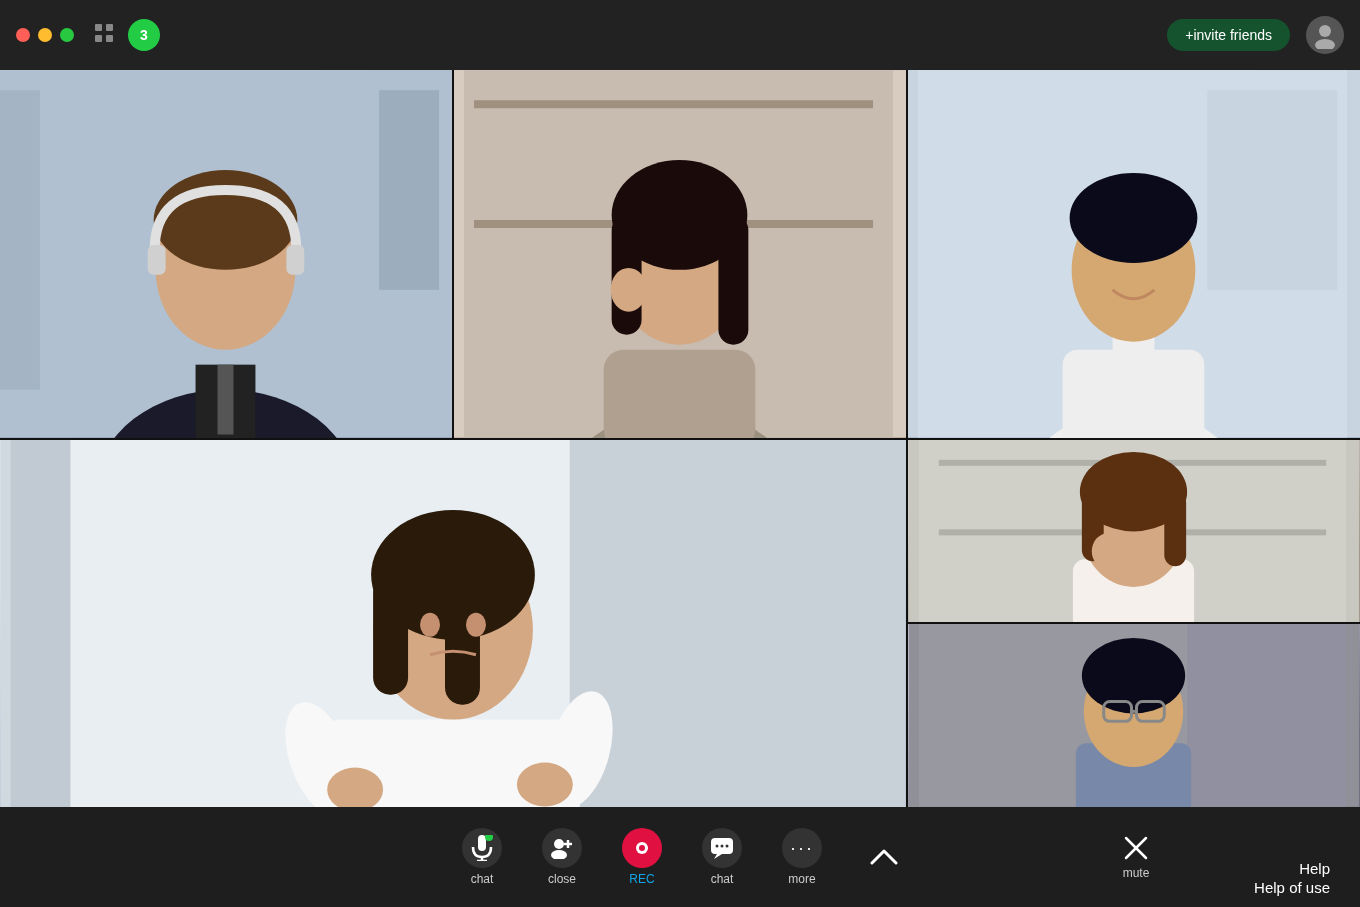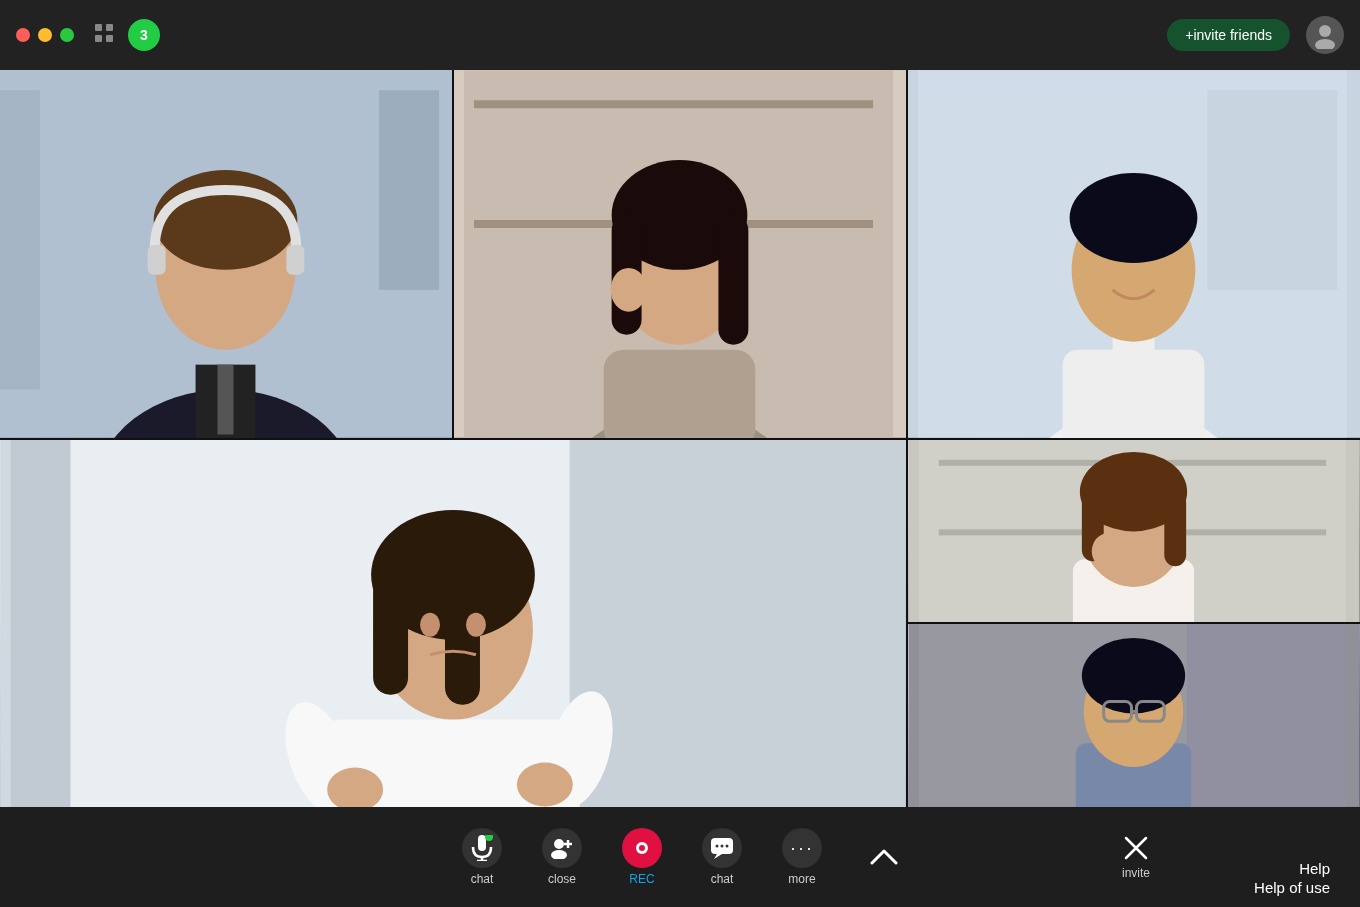--- a/index.html
+++ b/index.html
@@ -465,21 +465,21 @@
     </button>
 
   </div>
 
   <div style="position:absolute; right:210px; display:flex; flex-direction:column; align-items:center; gap:4px;">
     <button style="background:transparent;border:none;color:white;cursor:pointer;display:flex;flex-direction:column;align-items:center;gap:4px;">
       <svg width="28" height="28" viewBox="0 0 28 28" fill="none" stroke="white" stroke-width="2.5" stroke-linecap="round">
         <line x1="4" y1="4" x2="24" y2="24"></line>
         <line x1="24" y1="4" x2="4" y2="24"></line>
       </svg>
-      <span style="font-size:12px;color:#ccc;">invite</span>
+      <span style="font-size:12px;color:#ccc;">mute</span>
     </button>
   </div>
 
   <div class="help-terms">
     <a href="#">Help</a>
     <a href="#">Help of use</a>
   </div>
 
 </div>
 

